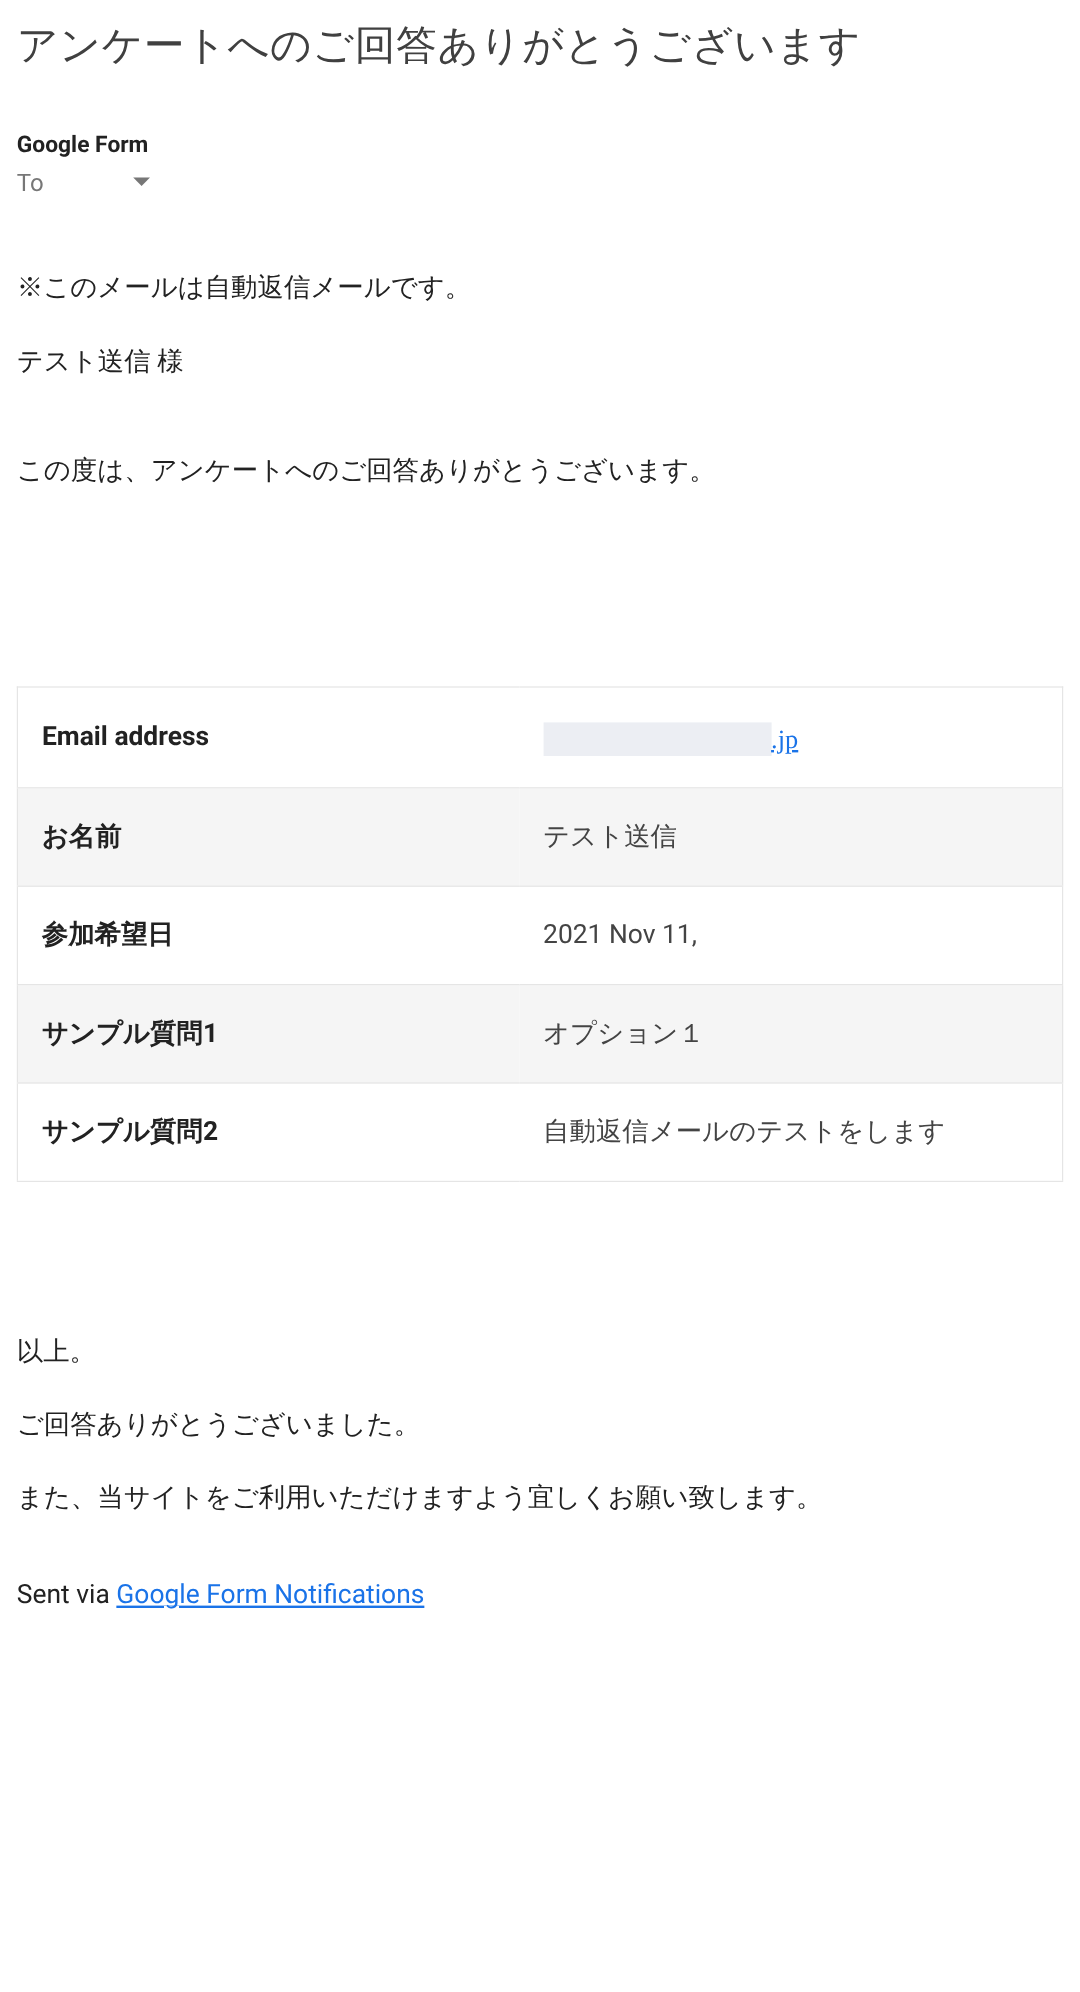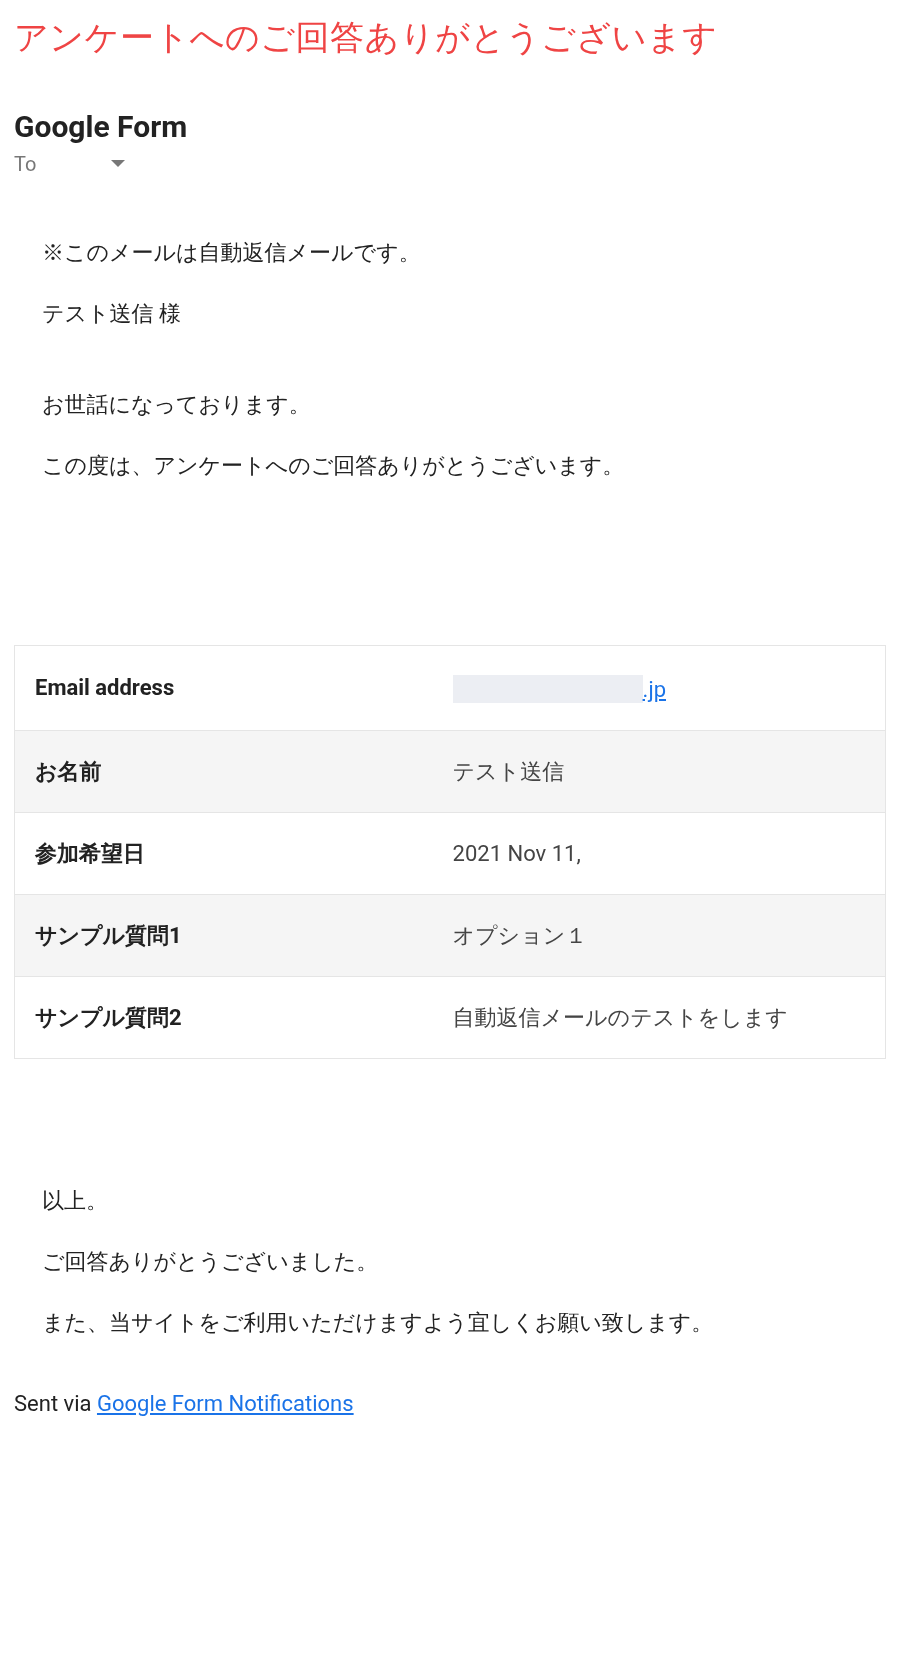--- a/index.html
+++ b/index.html
@@ -11,25 +11,25 @@
       font-family: -apple-system, BlinkMacSystemFont, "Segoe UI", Roboto, "Helvetica Neue", Arial, "Hiragino Sans", "Hiragino Kaku Gothic ProN", "Yu Gothic", Meiryo, sans-serif;
       background: #fff;
       width: 900px;
       padding: 15px 14px;
       color: #222;
     }
     .subject {
       font-size: 34px;
       font-weight: 400;
       letter-spacing: 0.5px;
-      color: #ef4444;
+      color: #404040;
       margin-bottom: 43px;
     }
     .sender {
-      font-size: 30px;
+      font-size: 19px;
       font-weight: 700;
       color: #222;
       margin-bottom: 8px;
       margin-top: 48px;
     }
     .to-row {
       display: flex;
       align-items: center;
       gap: 4px;
       color: #777;
@@ -44,21 +44,20 @@
     .chevron svg {
       display: block;
     }
     .body-text {
       font-size: 22px;
       line-height: 1.5;
       color: #222;
     }
     .body-text p {
       margin-bottom: 28px;
-      margin-left: 28px;
     }
     .gap {
       height: 30px;
     }
     .gap-large {
       height: 95px;
     }
     table.response {
       width: 100%;
       border-collapse: collapse;
@@ -85,20 +84,21 @@
       width: 48%;
       color: #222;
     }
     table.response td.value {
       color: #444;
       width: 52%;
     }
     .email-mask {
       display: inline-block;
       vertical-align: middle;
+      font-family: Liberation Serif, serif;
     }
     .masked-box {
       display: inline-block;
       width: 190px;
       height: 28px;
       background: #eceef3;
       vertical-align: middle;
     }
     .email-link {
       color: #1a73e8;
@@ -129,21 +129,20 @@
     <svg width="16" height="10" viewBox="0 0 16 10">
       <path d="M1 1 L8 8 L15 1" fill="#777"></path>
     </svg>
   </span>
 </div>
 
 <div class="body-text">
   <p>※このメールは自動返信メールです。</p>
   <p>テスト送信 様</p>
   <div class="gap"></div>
-  <p>お世話になっております。</p>
   <p>この度は、アンケートへのご回答ありがとうございます。</p>
   <div class="gap"></div>
   <div class="gap-large"></div>
 
   <table class="response">
     <tbody>
         <tr>
           <td class="label">Email address</td>
           <td class="value"><span class="email-mask"><span class="masked-box"></span><a href="#" class="email-link">.jp</a></span></td>
         </tr>

